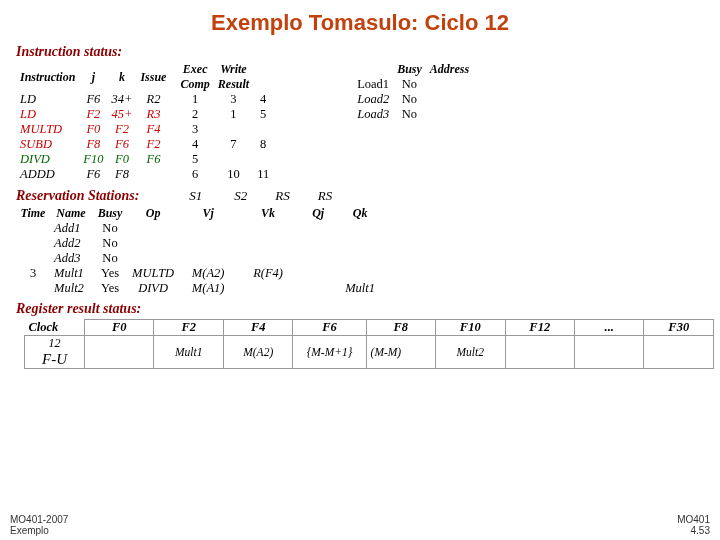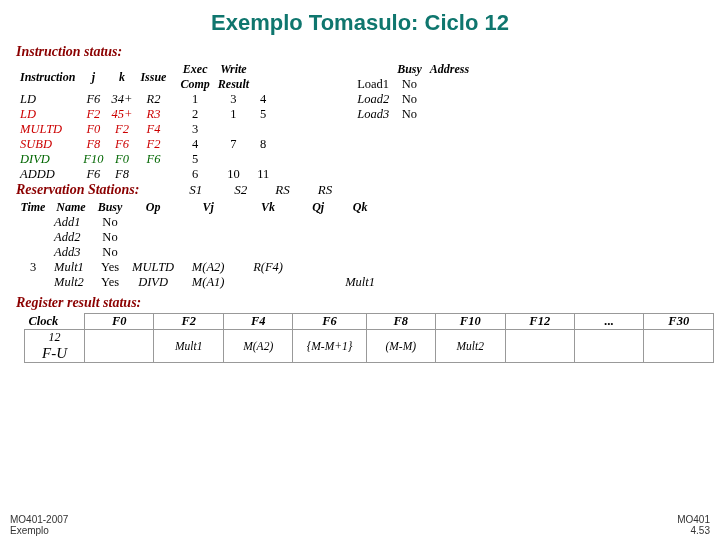--- a/index.html
+++ b/index.html
@@ -9,37 +9,38 @@
       background: #fff;
       font-family: 'Times New Roman', Times, serif;
       font-size: 13px;
       overflow: hidden;
       position: relative;
     }
     .page-title {
       text-align: center;
       font-size: 22px;
       font-weight: bold;
-      color: #0f766e;
+      color: #c2410c;
       padding: 10px 0 6px 0;
       font-family: Arial, sans-serif;
     }
     .main-content {
       padding: 2px 16px 2px 16px;
     }
 
     
     .section-title {
       font-style: italic;
       font-weight: bold;
       font-size: 14px;
       color: #8B0000;
       margin-bottom: 2px;
     }
     .instr-status-block {
+      margin-bottom: 6px;
     }
     .instr-table-area {
       display: flex;
       gap: 20px;
     }
     .instr-left {
       flex: 0 0 auto;
     }
     .instr-right {
       flex: 0 0 auto;
@@ -301,21 +302,21 @@
             <th style="font-style:italic;text-align:center;min-width:52px;border:1px solid #999;">F30</th>
           </tr>
       </thead>
       <tbody id="reg-tbody">
           <tr>
             <td style="font-style:italic;text-align:center;border:1px solid #999;">12<br><span style="font-size:15px">F-U</span></td>
             <td style="font-style:italic;text-align:center;border:1px solid #999;font-size:11.5px;"></td>
             <td style="font-style:italic;text-align:center;border:1px solid #999;font-size:11.5px;">Mult1</td>
             <td style="font-style:italic;text-align:center;border:1px solid #999;font-size:11.5px;">M(A2)</td>
             <td style="font-style:italic;text-align:center;border:1px solid #999;font-size:11.5px;">{M-M+1}</td>
-            <td style="font-style:italic;text-align:center;border:1px solid #999;font-size:11.5px;">(M-M)</td>
+            <td style="font-style:italic;text-align:left;border:1px solid #999;font-size:11.5px;">(M-M)</td>
             <td style="font-style:italic;text-align:center;border:1px solid #999;font-size:11.5px;">Mult2</td>
             <td style="font-style:italic;text-align:center;border:1px solid #999;font-size:11.5px;"></td>
             <td style="font-style:italic;text-align:center;border:1px solid #999;font-size:11.5px;"></td>
             <td style="font-style:italic;text-align:center;border:1px solid #999;font-size:11.5px;"></td>
           </tr>
         </tbody>
     </table>
   </div>
 
 </div>

